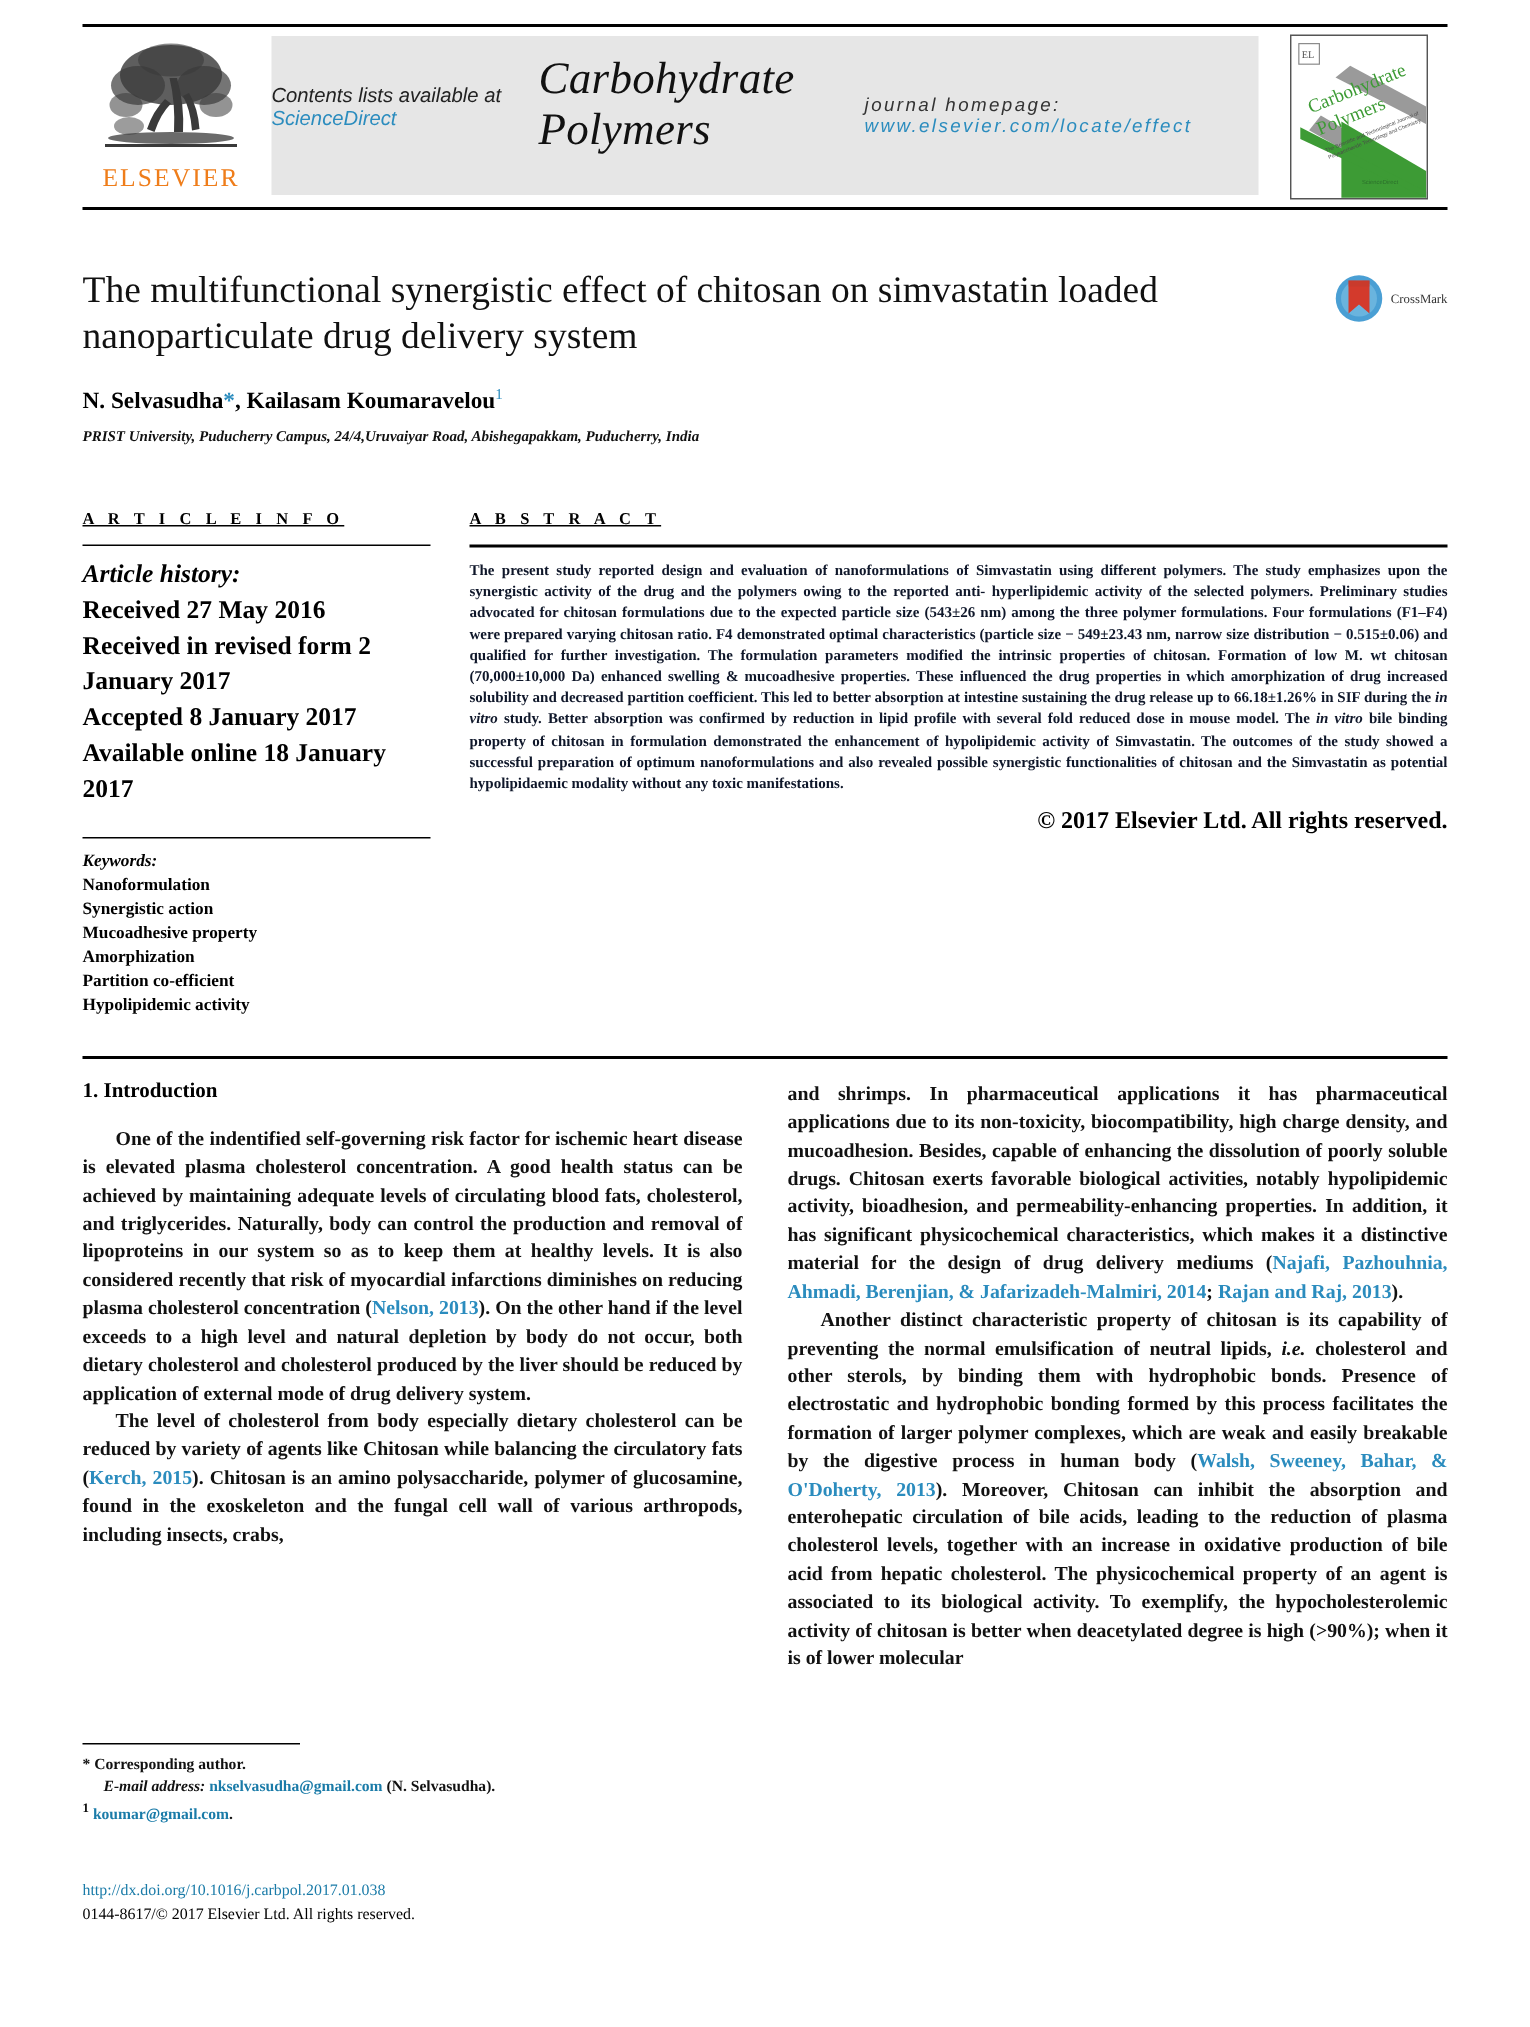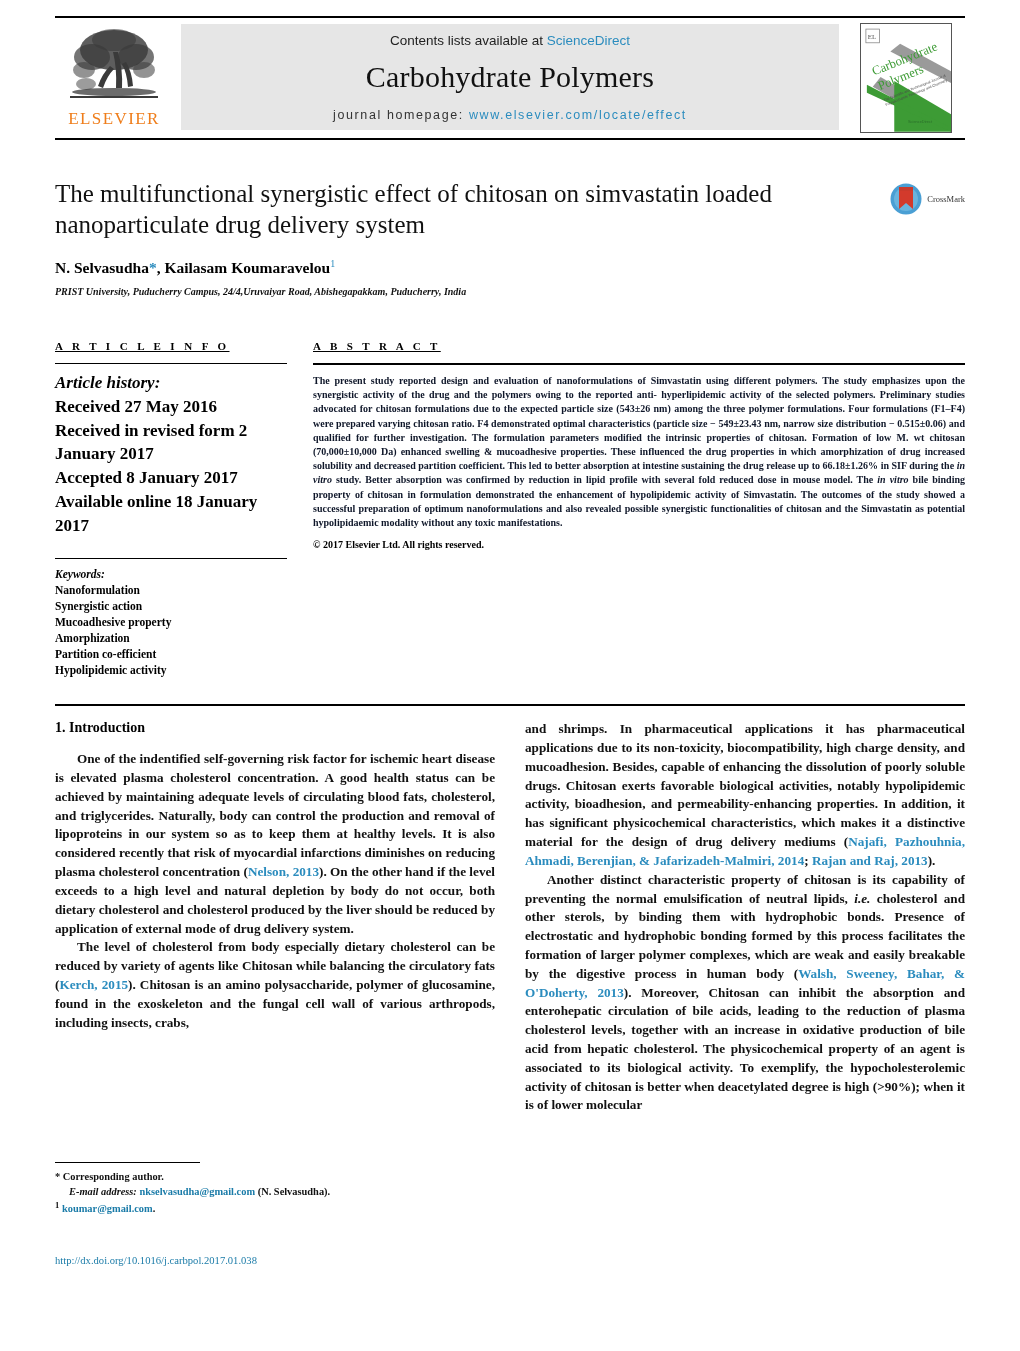--- a/index.html
+++ b/index.html
@@ -55,24 +55,25 @@
     font-size: 17px;
     letter-spacing: 1.4px;
     color: #ef7d1a;
     font-weight: normal;
     margin-top: 1px;
   }
   .masthead-center {
     flex: 1 1 auto;
     background: #e6e6e6;
     display: flex;
-    flex-direction: column;
+    flex-direction: row;
     align-items: center;
-    justify-content: center;
+    justify-content: flex-end;
     margin: 6px 8px 8px 8px;
+    font-style: italic;
   }
   .contents-line {
     font-family: "Liberation Sans", sans-serif;
     font-size: 13.5px;
     color: #222;
     margin-bottom: 12px;
   }
   .contents-line .sd { color: #2b8cbe; }
   .journal-title {
     font-family: "Liberation Serif", serif;
@@ -175,21 +176,22 @@
     padding-top: 9px;
     font-size: 10px;
     line-height: 1.42;
     text-align: justify;
     font-weight: bold;
     color: #0f172a;
   }
   .abstract-text .it { font-style: italic; }
   .copyright {
     margin-top: 9px;
-    font-size: 10px;
+    text-align: right;
+    font-size: 16px;
     font-weight: bold;
   }
 
   
   .body-rule {
     margin: 26px 55px 0 55px;
     border-top: 2.2px solid #000;
   }
   .body-cols {
     margin: 14px 55px 0 55px;
@@ -395,15 +397,16 @@
       <span>(N. Selvasudha).</span>
     </div>
     <div class="fn">
       <sup>1</sup>
       <span class="link">koumar@gmail.com</span><span>.</span>
     </div>
   </div>
 
   <div class="doi-block">
     <div class="doi-link">http://dx.doi.org/10.1016/j.carbpol.2017.01.038</div>
+    <div>0144-8617/© 2017 Elsevier Ltd. All rights reserved.</div>
   </div>
 
 </div>
 
 </body></html>

